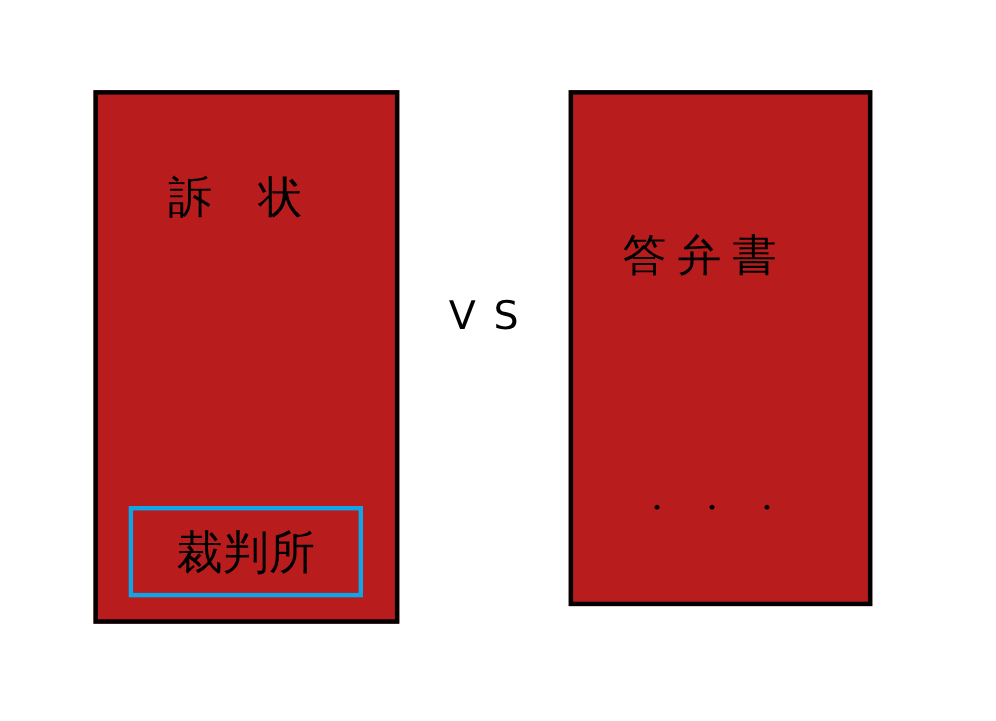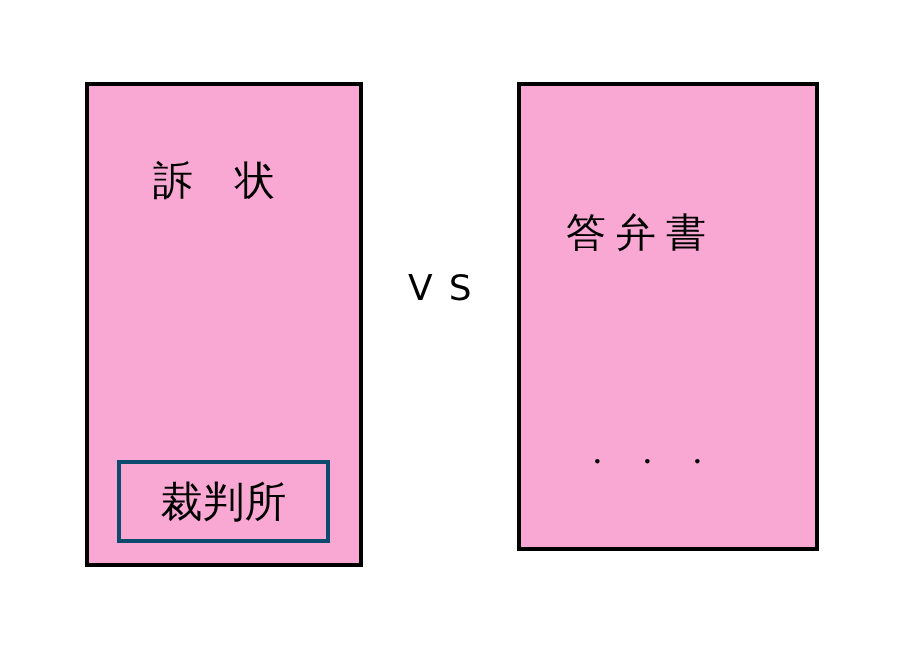--- a/index.html
+++ b/index.html
@@ -12,32 +12,32 @@
       height: 655px;
       position: relative;
       overflow: hidden;
       font-family: "DejaVu Sans", "Liberation Sans", sans-serif;
       color: #000;
     }
     .doc-box {
       position: absolute;
       box-sizing: border-box;
       border: 4px solid #000;
-      background: #f9a8d4;
+      background: #b91c1c;
     }
     #complaint {
       left: 85px;
       top: 82px;
       width: 278px;
       height: 485px;
     }
     #answer {
       left: 517px;
       top: 82px;
-      width: 302px;
+      width: 276px;
       height: 469px;
       text-decoration: underline;
     }
     .title {
       position: absolute;
       white-space: nowrap;
       font-size: 40px;
       line-height: 1;
     }
     #complaint-title {
@@ -49,21 +49,21 @@
       display: inline-block;
       width: 42px;
     }
     #court-box {
       position: absolute;
       box-sizing: border-box;
       left: 28px;
       top: 374px;
       width: 213px;
       height: 83px;
-      border: 4px solid #0c4a6e;
+      border: 4px solid #0ea5e9;
       display: flex;
       align-items: center;
       justify-content: center;
     }
     #court-label {
       font-size: 42px;
       line-height: 1;
       letter-spacing: 0;
     }
     #answer-title {

